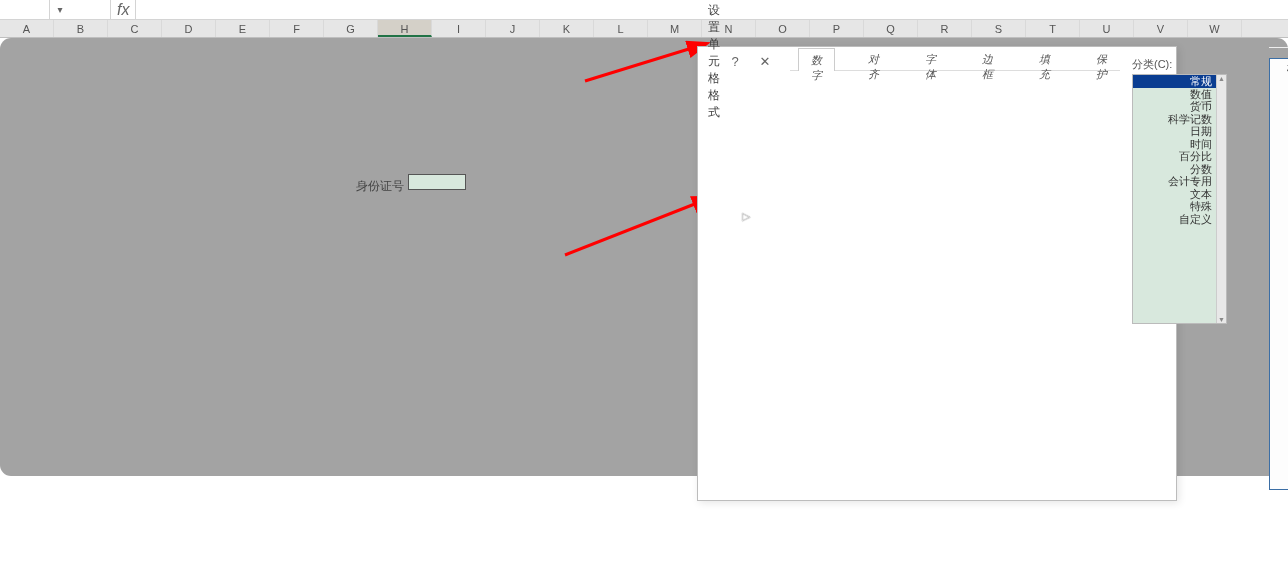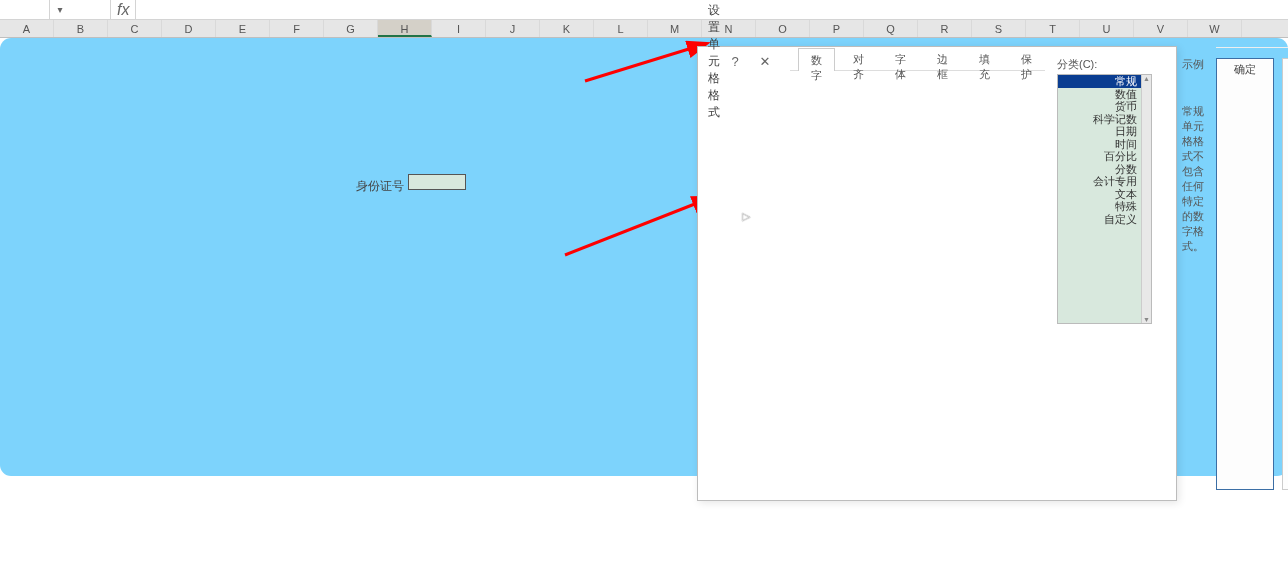--- a/index.html
+++ b/index.html
@@ -11,39 +11,39 @@
     .fb-btns { display: flex; gap: 10px; padding: 0 8px; color: #aaa; font-size: 11px; min-width: 40px; }
     .fx { font-style: italic; font-size: 16px; color: #666; padding: 0 6px; border-left: 1px solid #d4d4d4; border-right: 1px solid #d4d4d4; height: 100%; display: flex; align-items: center; }
     .formula-input { flex: 1; height: 100%; }
 
     .sheet { position: relative; }
     .col-headers { display: flex; height: 18px; background: #e6e6e6; border-bottom: 1px solid #bfbfbf; }
     .row-hdr-space { width: 0px; }
     .col-hdr { width: 54px; text-align: center; font-size: 11px; color: #555; border-right: 1px solid #d9d9d9; line-height: 18px; }
     .col-hdr.sel { background: #d4d0c8; border-bottom: 2px solid #217346; }
 
-    .grid { position: relative; height: 438px; background: #7dd3fc; border-radius: 11px; }
+    .grid { position: relative; height: 438px; background: #a3a3a3; border-radius: 11px; }
 
     .label-cell { position: absolute; font-size: 12px; color: #444; }
     .input-cell { position: absolute; border: 1px solid #555; background: #d8e8dd; }
 
     .dialog {
       position: absolute;
       width: 480px; height: 455px;
       background: #fff;
       border: 1px solid #bcbcbc;
       box-shadow: 2px 2px 8px rgba(0,0,0,0.1);
       display: flex; flex-direction: row;
     }
     .dlg-title { height: 28px; display: flex; align-items: center; padding: 0 10px; font-size: 12px; color: #444; }
     .dlg-title-text { flex: 1; }
     .dlg-help { width: 30px; text-align: center; color: #666; font-size: 13px; }
     .dlg-close { width: 30px; text-align: center; color: #666; font-size: 13px; }
 
-    .dlg-tabs { display: flex; height: 24px; border-bottom: 1px solid #ddd; padding-left: 8px; gap: 5px; }
+    .dlg-tabs { display: flex; height: 24px; border-bottom: 1px solid #ddd; padding-left: 8px; gap: 20px; font-style: italic; }
     .dlg-tab { padding: 4px 12px; font-size: 11px; color: #555; border: 1px solid transparent; border-bottom: none; }
     .dlg-tab.active { border-color: #ccc; background: #fff; position: relative; top: 1px; }
 
     .dlg-body { flex: 1; padding: 10px 12px; display: flex; gap: 12px; }
 
     .cat-col { width: 113px; }
     .cat-label { font-size: 11px; color: #555; margin-bottom: 2px; }
     .cat-list { width: 95px; height: 250px; background: #d8e8dd; border: 1px solid #bbb; font-size: 11px; }
     .cat-list-inner { background: #d8e8dd; }
     .cat-item { padding: 0px 4px; line-height: 12.5px; color: #333; height: 12.5px; }
@@ -164,22 +164,20 @@
             <div class="cat-item">百分比</div>
             <div class="cat-item">分数</div>
             <div class="cat-item">会计专用</div>
             <div class="cat-item">文本</div>
             <div class="cat-item">特殊</div>
             <div class="cat-item">自定义</div>
           </div>
       </div>
     </div>
     <div class="detail-col">
-      <div class="detail-label">示例</div>
-      <div class="detail-desc">常规单元格格式不包含任何特定的数字格式。</div>
     </div>
   </div>
   <div class="dlg-buttons">
     <div class="btn primary">确定</div>
     <div class="btn">取消</div>
   </div>
 </div>
 
 <span class="cursor-arrow" style="left:742px; top:210px; color:#fff; text-shadow:0 0 1px #000;">▷</span>
 

